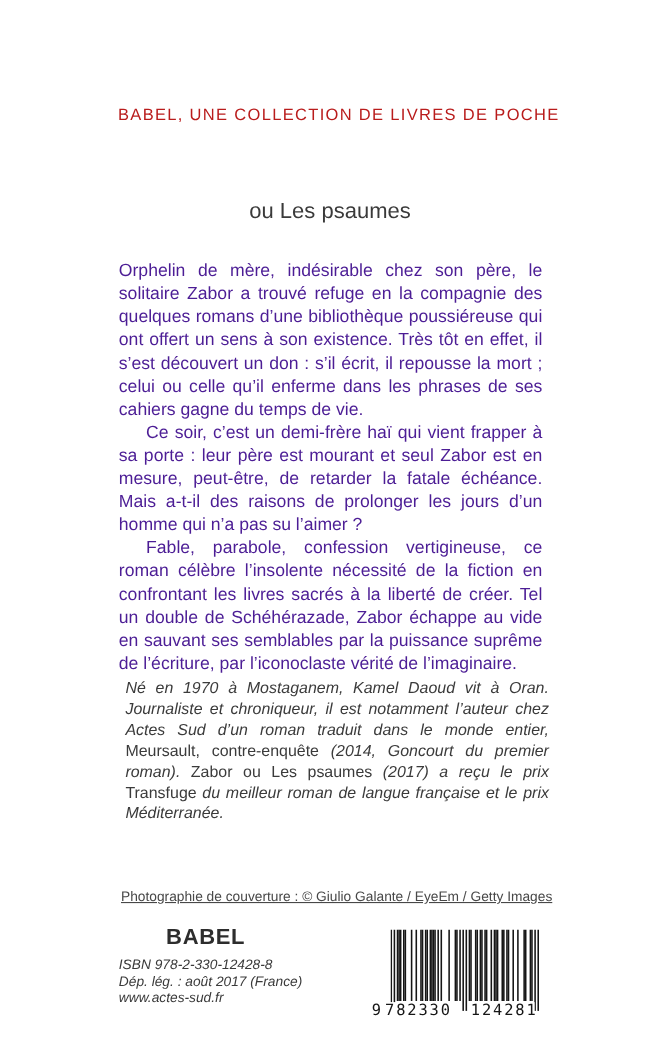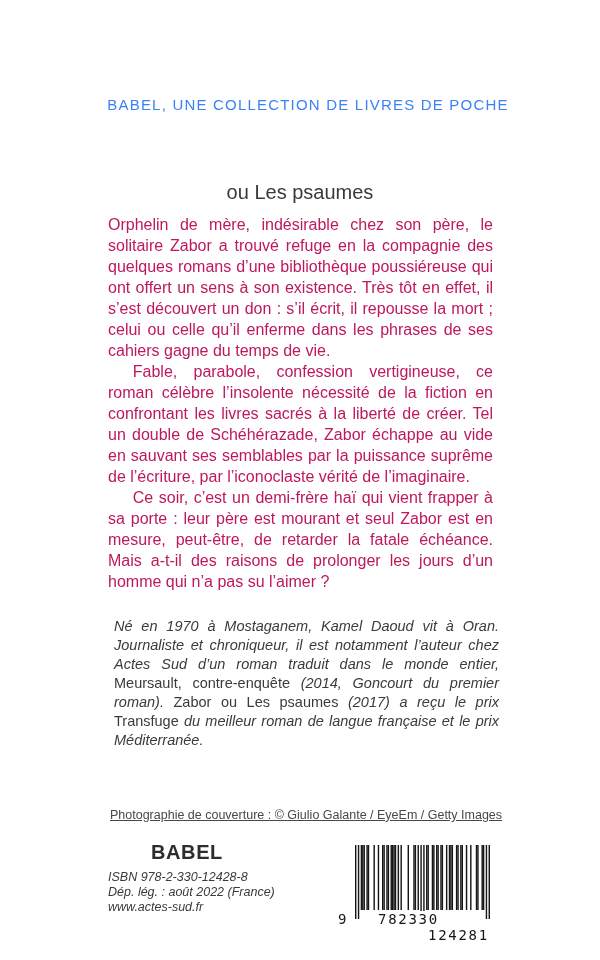--- a/index.html
+++ b/index.html
@@ -12,46 +12,46 @@
     overflow: hidden;
     font-family: "Liberation Sans", sans-serif;
     color: #3a3a3a;
   }
   .collection-line {
     position: absolute;
     top: 96px; left: 0; right: 0;
     text-align: center;
     font-size: 15px;
     letter-spacing: 1.2px;
-    color: #3b82f6;
+    color: #b91c1c;
     padding-left: 16px;
   }
   .book-title {
     position: absolute;
     top: 158px; left: 0; right: 0;
     text-align: center;
     font-size: 18px;
     letter-spacing: 1.5px;
     color: #363636;
   }
   .book-subtitle {
     position: absolute;
     top: 181px; left: 0; right: 0;
     text-align: center;
     font-size: 20px;
     color: #3a3a3a;
   }
   .synopsis {
     position: absolute;
-    left: 108px; top: 214px;
+    left: 108px; top: 236px;
     width: 385px;
     font-size: 16px;
     line-height: 21px;
     text-align: justify;
-    color: #be185d;
+    color: #4c1d95;
   }
   .synopsis p { margin: 0; }
   .synopsis p + p { text-indent: 1.55em; }
   .author-bio {
     position: absolute;
     left: 114px; top: 617px;
     width: 385px;
     font-size: 14.5px;
     line-height: 19px;
     text-align: justify;
@@ -99,48 +99,48 @@
   }
   .bc-digit {
     position: absolute;
     top: 66px;
     font-family: "DejaVu Sans Mono", monospace;
     font-size: 14px;
     color: #161616;
     background: #ffffff;
   }
   .bc-first { left: 0; }
-  .bc-left  { left: 40px; width: 58px; letter-spacing: 1.7px; }
-  .bc-right { left: 90px; width: 58px; letter-spacing: 1.7px; margin-top: 16px; }
+  .bc-left  { left: 12px; width: 58px; letter-spacing: 1.7px; }
+  .bc-right { left: 90px; width: 58px; letter-spacing: 1.7px; }
 </style>
 </head>
 <body>
 
 <div class="page">
 
   <div class="collection-line">BABEL, UNE COLLECTION DE LIVRES DE POCHE</div>
 
 
   <div class="book-subtitle">ou Les psaumes</div>
 
   <div class="synopsis">
       <p>Orphelin de mère, indésirable chez son père, le solitaire Zabor a trouvé refuge en la compagnie des quelques romans d’une bibliothèque poussiéreuse qui ont offert un sens à son existence. Très tôt en effet, il s’est découvert un don : s’il écrit, il repousse la mort ; celui ou celle qu’il enferme dans les phrases de ses cahiers gagne du temps de vie.</p>
+      <p>Ce soir, c’est un demi-frère haï qui vient frapper à sa porte : leur père est mourant et seul Zabor est en mesure, peut-être, de retarder la fatale échéance. Mais a-t-il des raisons de prolonger les jours d’un homme qui n’a pas su l’aimer ?</p>
       <p>Fable, parabole, confession vertigineuse, ce roman célèbre l’insolente nécessité de la fiction en confrontant les livres sacrés à la liberté de créer. Tel un double de Schéhérazade, Zabor échappe au vide en sauvant ses semblables par la puissance suprême de l’écriture, par l’iconoclaste vérité de l’imaginaire.</p>
-      <p>Ce soir, c’est un demi-frère haï qui vient frapper à sa porte : leur père est mourant et seul Zabor est en mesure, peut-être, de retarder la fatale échéance. Mais a-t-il des raisons de prolonger les jours d’un homme qui n’a pas su l’aimer ?</p>
     </div>
 
   <div class="author-bio"><span class="seg-italic">Né en 1970 à Mostaganem, Kamel Daoud vit à Oran. Journaliste et chroniqueur, il est notamment l’auteur chez Actes Sud d’un roman traduit dans le monde entier, </span><span class="seg-roman">Meursault, contre-enquête</span><span class="seg-italic"> (2014, Goncourt du premier roman). </span><span class="seg-roman">Zabor ou Les psaumes</span><span class="seg-italic"> (2017) a reçu le prix </span><span class="seg-roman">Transfuge</span><span class="seg-italic"> du meilleur roman de langue française et le prix Méditerranée.</span></div>
 
   <div class="photo-credit">Photographie de couverture : © Giulio Galante / EyeEm / Getty Images</div>
 
   <div class="babel-logo">BABEL</div>
 
   <div class="imprint">
     <div>ISBN 978-2-330-12428-8</div>
-    <div>Dép. lég. : août 2022 (France)</div>
+    <div>Dép. lég. : août 2017 (France)</div>
     <div>www.actes-sud.fr</div>
   </div>
 
   <div class="barcode">
     <svg class="barcode-bars" width="135" height="74" viewBox="0 0 95 74" preserveAspectRatio="none">
         <rect x="0" y="0" width="1" height="74"></rect>
         <rect x="2" y="0" width="1" height="74"></rect>
         <rect x="4" y="0" width="1" height="65"></rect>
         <rect x="5" y="0" width="1" height="65"></rect>
         <rect x="6" y="0" width="1" height="65"></rect>

